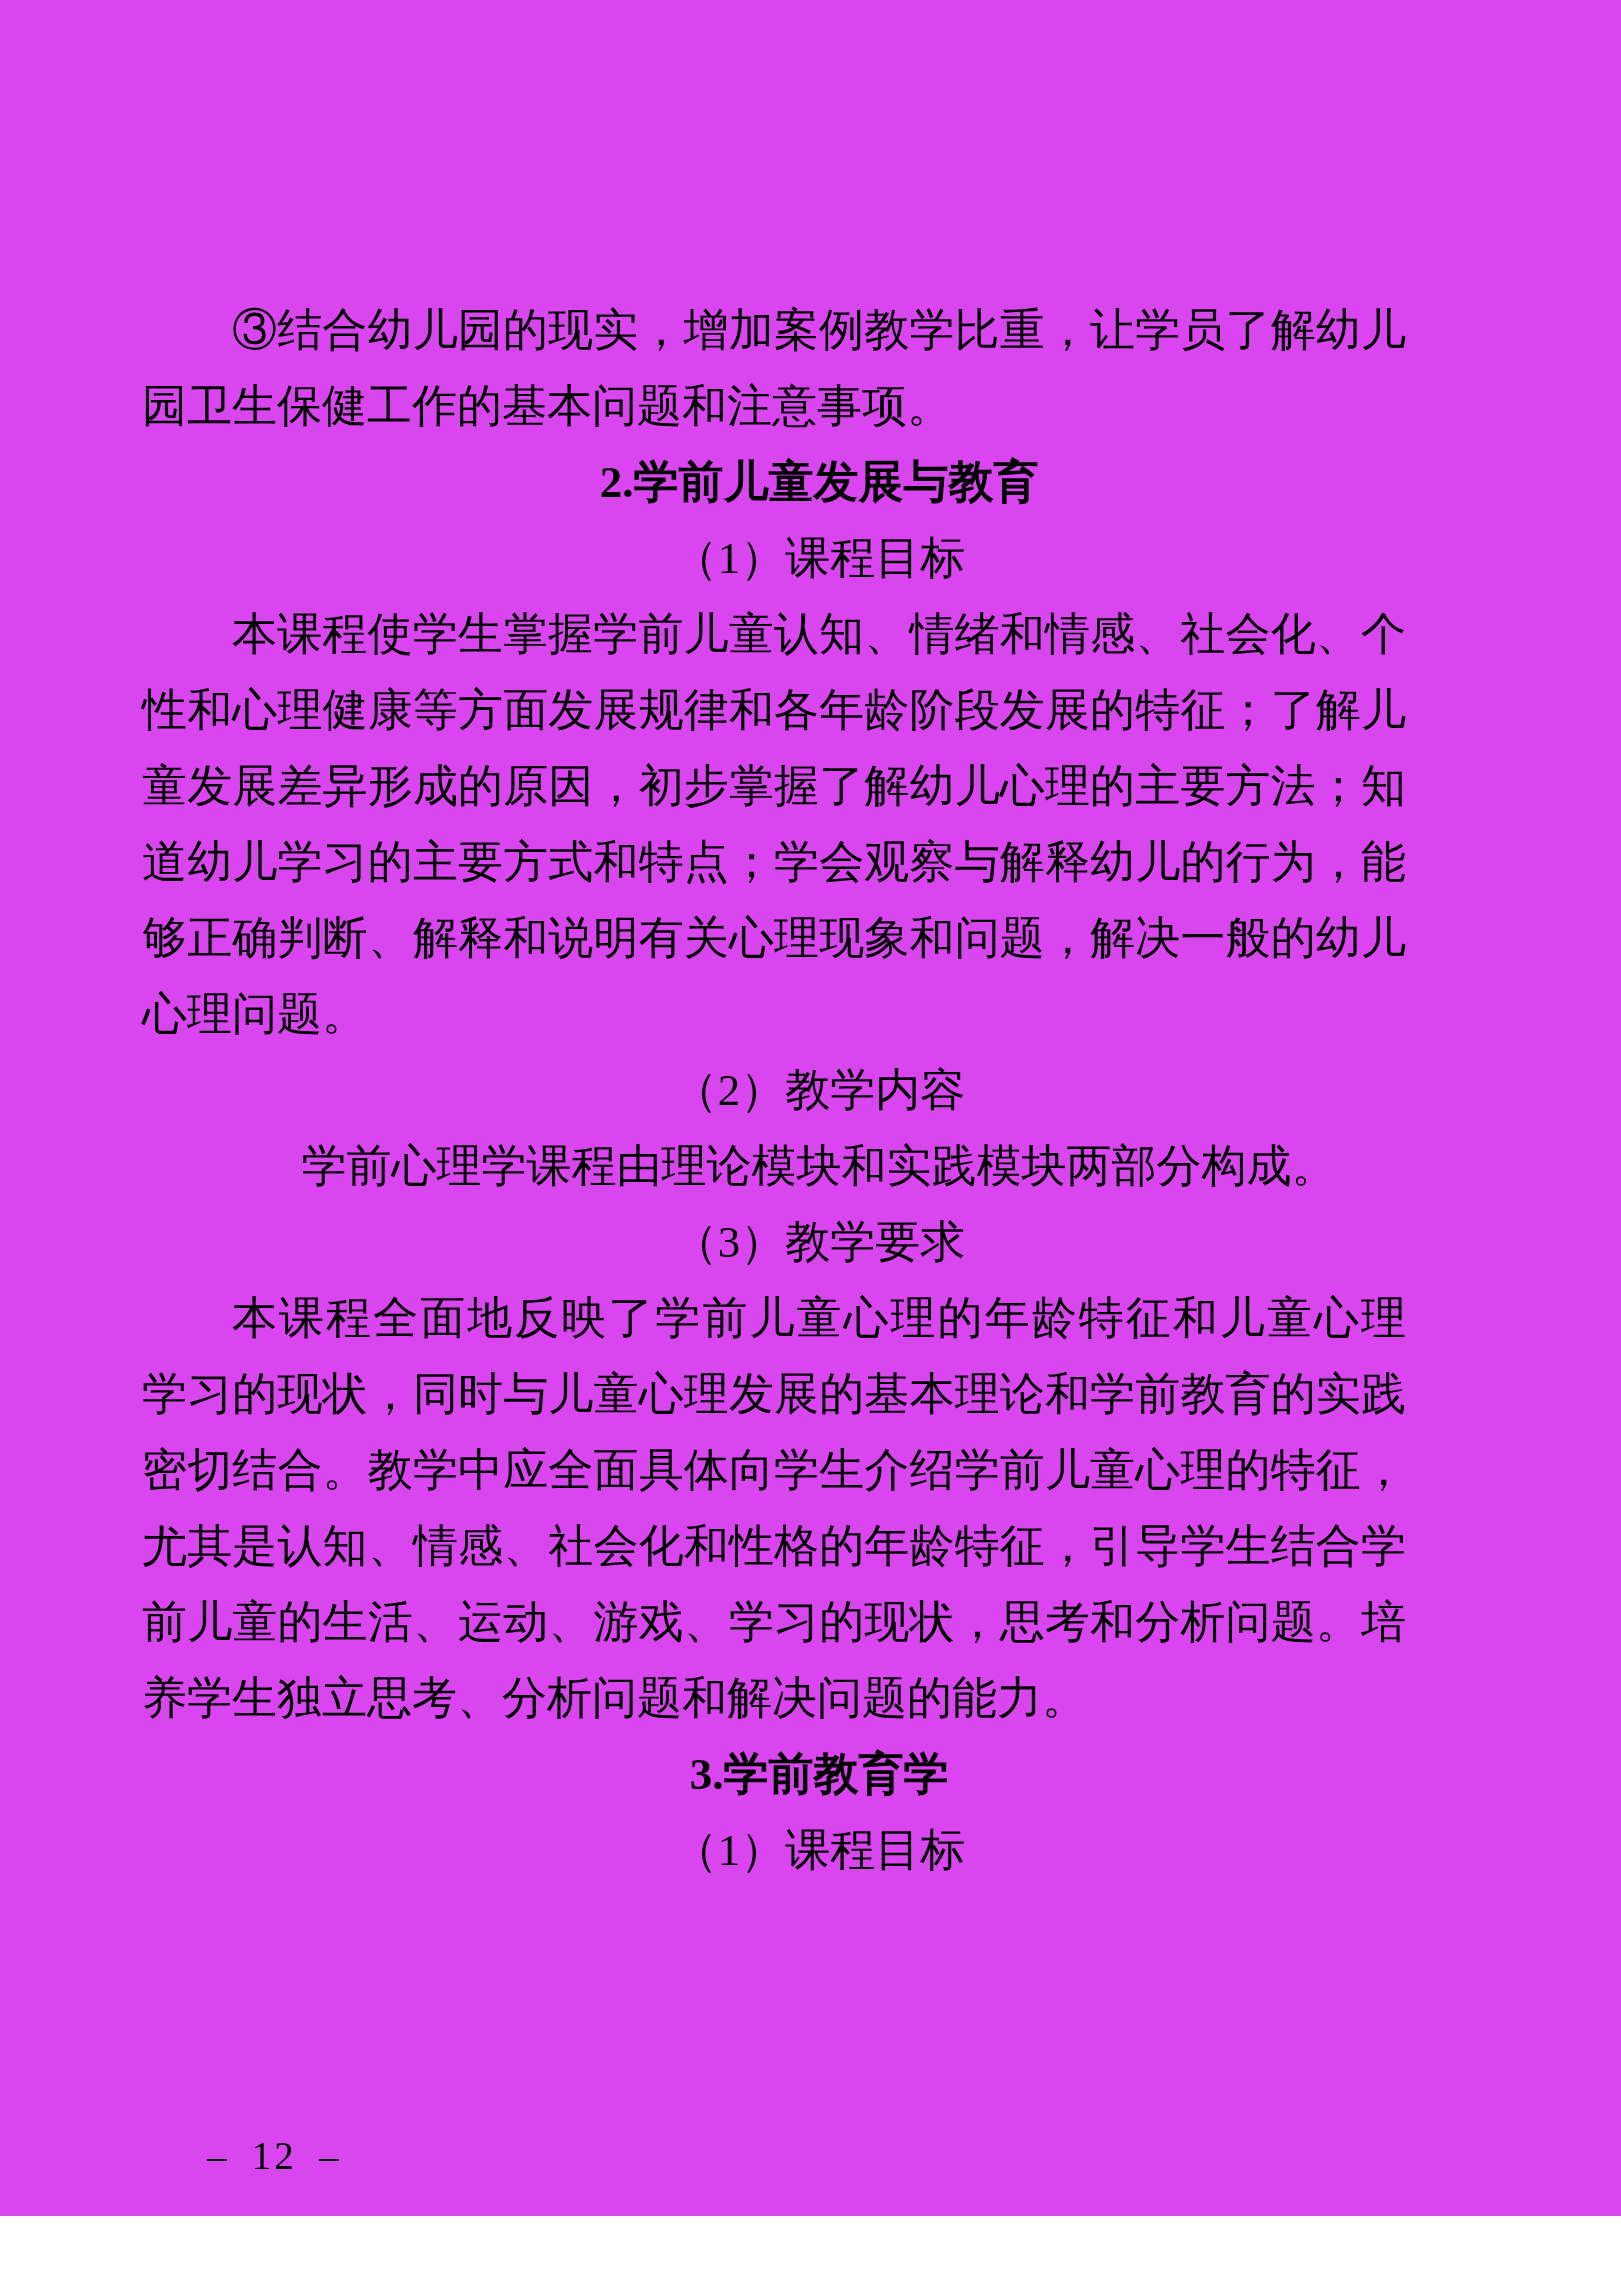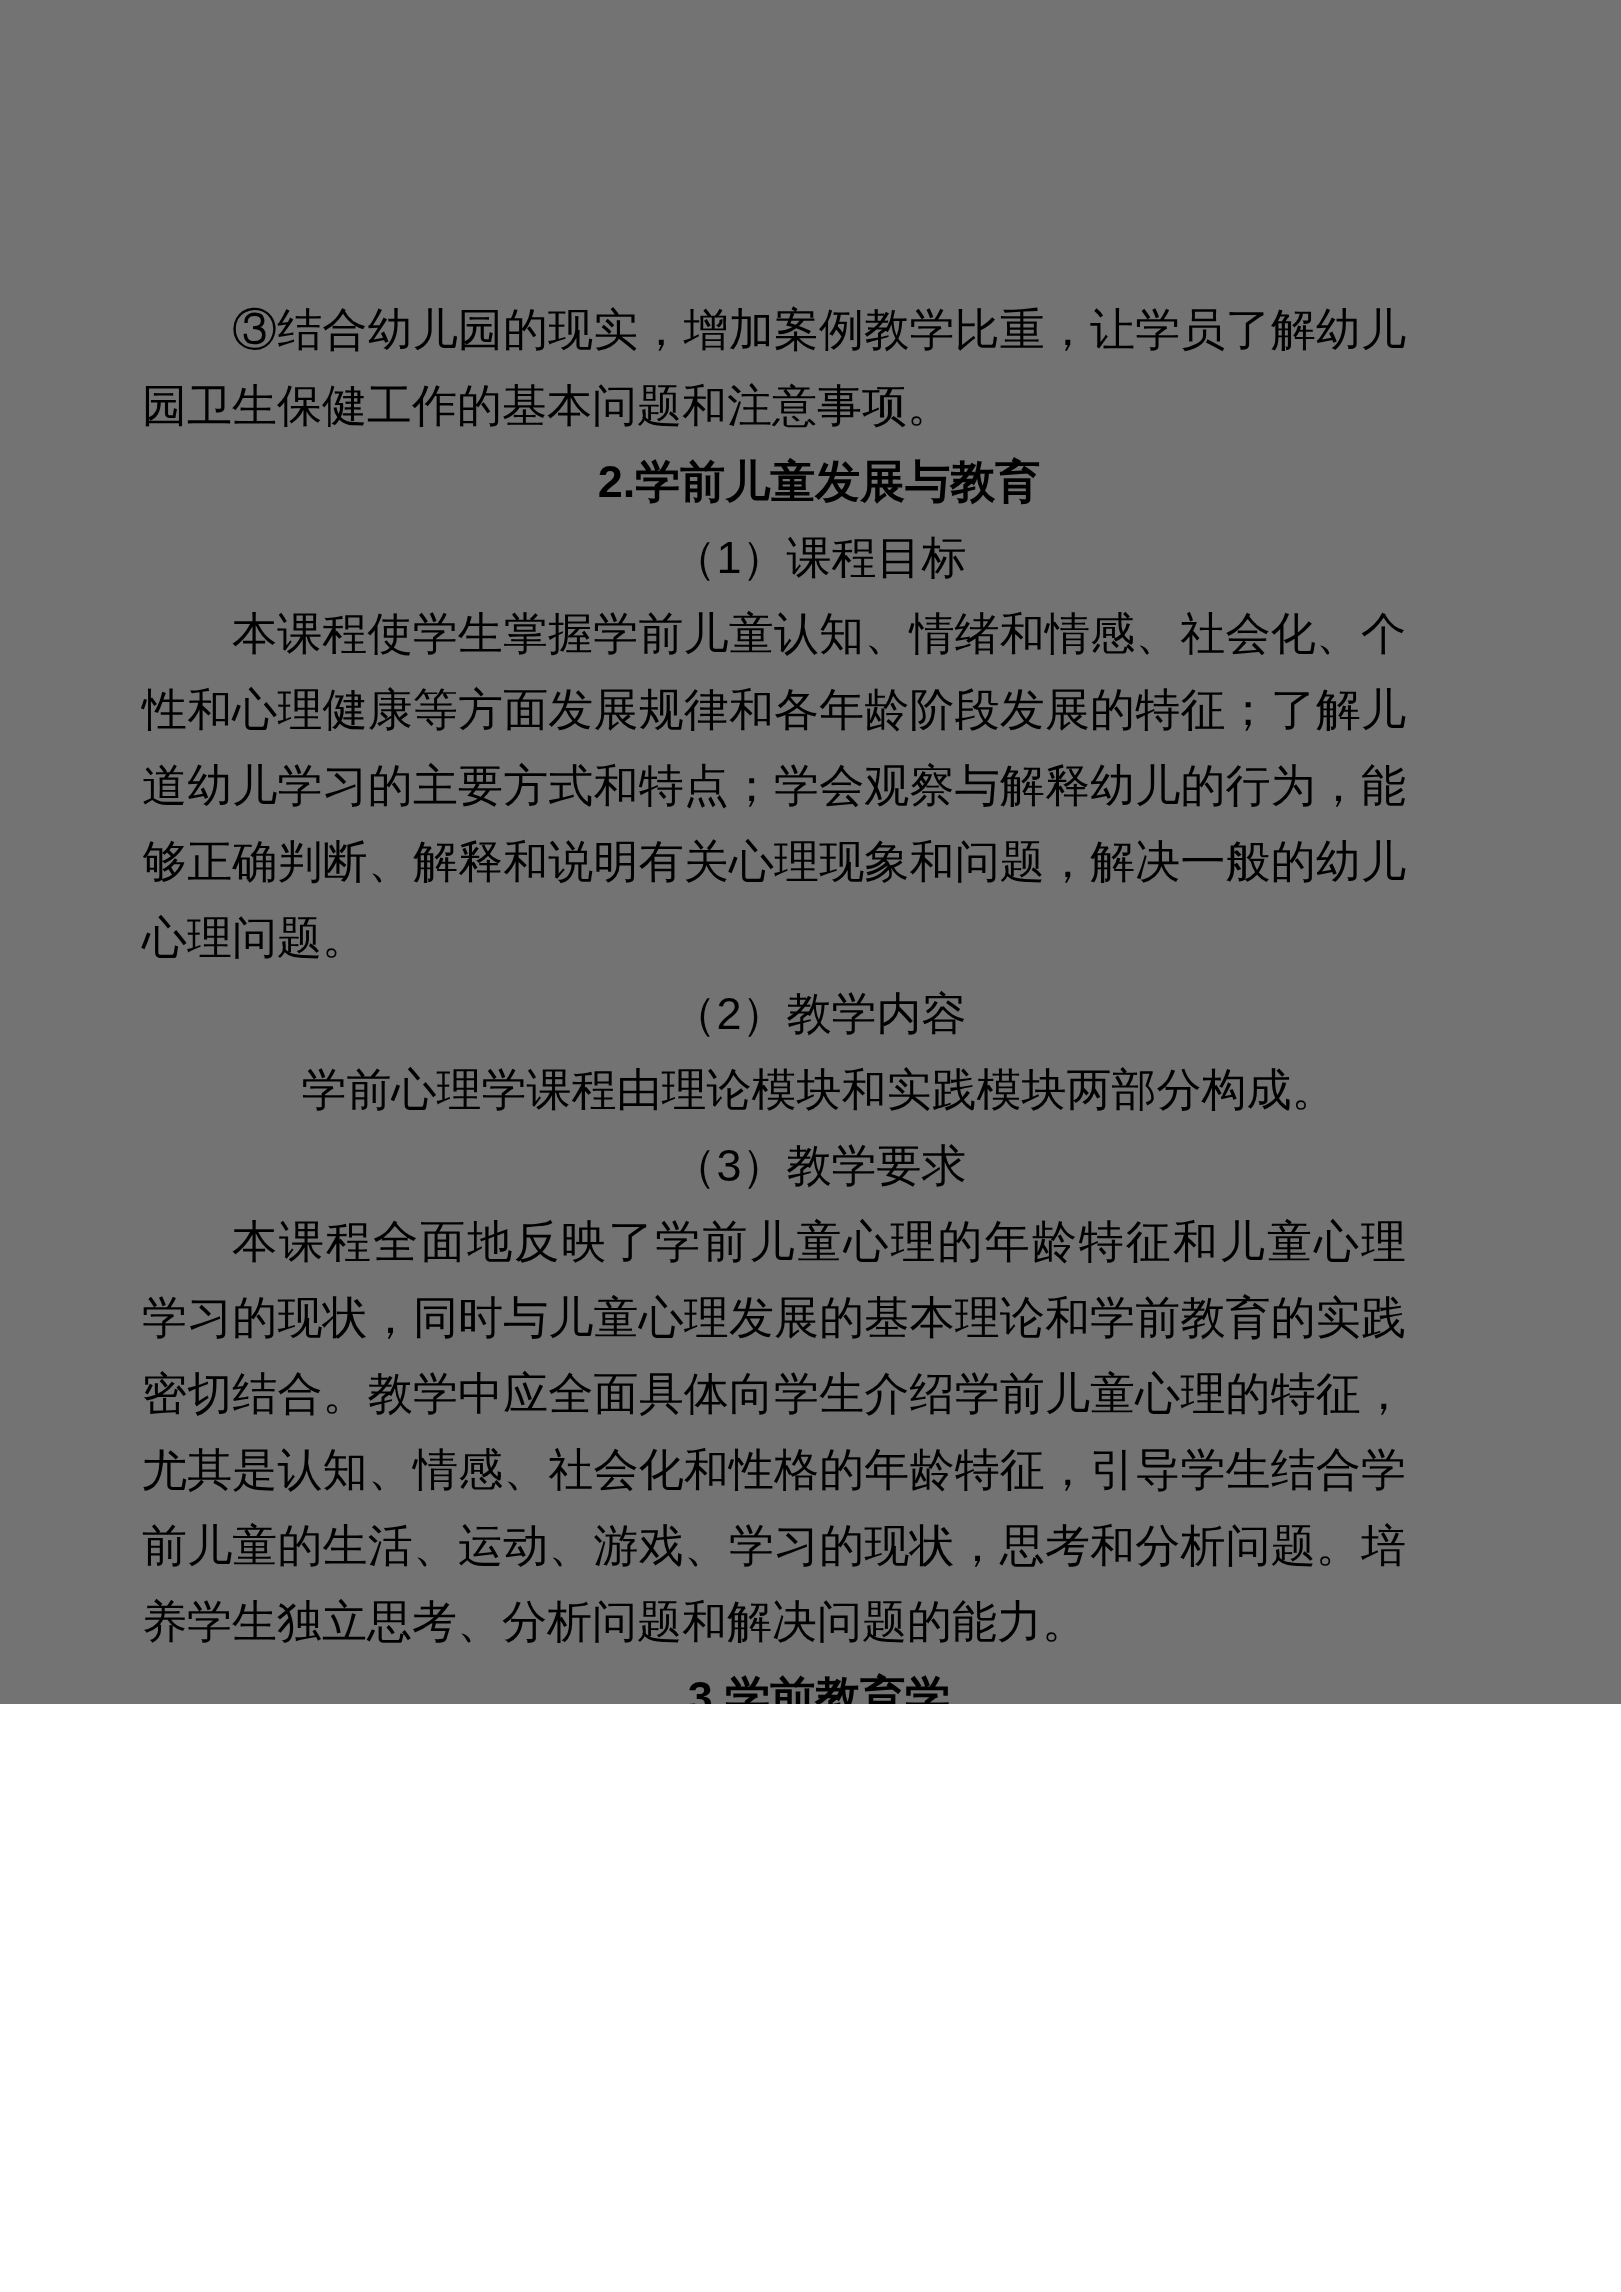--- a/index.html
+++ b/index.html
@@ -3,24 +3,24 @@
 <meta charset="utf-8">
 <style>
   html, body {
     margin: 0;
     padding: 0;
     background: #ffffff;
   }
   .page {
     position: relative;
     width: 1621px;
-    height: 1704px;
-    background: #737373;
+    height: 2216px;
+    background: #d946ef;
     overflow: hidden;
-    font-family: Liberation Sans, sans-serif;
+    font-family: Liberation Serif, serif;
     color: #000000;
   }
   .body-text {
     position: absolute;
     left: 142px;
     top: 292px;
     width: 1264px;
     font-size: 45px;
     line-height: 76px;
     letter-spacing: 0;
@@ -61,20 +61,21 @@
 
 <div class="page">
 
   <div class="body-text">
     <div class="line ind j">③结合幼儿园的现实，增加案例教学比重，让学员了解幼儿</div>
     <div class="line">园卫生保健工作的基本问题和注意事项。</div>
     <div class="line ind bold">2.学前儿童发展与教育</div>
     <div class="line ind">（1）课程目标</div>
     <div class="line ind j">本课程使学生掌握学前儿童认知、情绪和情感、社会化、个</div>
     <div class="line j">性和心理健康等方面发展规律和各年龄阶段发展的特征；了解儿</div>
+    <div class="line j">童发展差异形成的原因，初步掌握了解幼儿心理的主要方法；知</div>
     <div class="line j">道幼儿学习的主要方式和特点；学会观察与解释幼儿的行为，能</div>
     <div class="line j">够正确判断、解释和说明有关心理现象和问题，解决一般的幼儿</div>
     <div class="line">心理问题。</div>
     <div class="line ind">（2）教学内容</div>
     <div class="line ind">学前心理学课程由理论模块和实践模块两部分构成。</div>
     <div class="line ind">（3）教学要求</div>
     <div class="line ind j">本课程全面地反映了学前儿童心理的年龄特征和儿童心理</div>
     <div class="line j">学习的现状，同时与儿童心理发展的基本理论和学前教育的实践</div>
     <div class="line j">密切结合。教学中应全面具体向学生介绍学前儿童心理的特征，</div>
     <div class="line j">尤其是认知、情感、社会化和性格的年龄特征，引导学生结合学</div>

